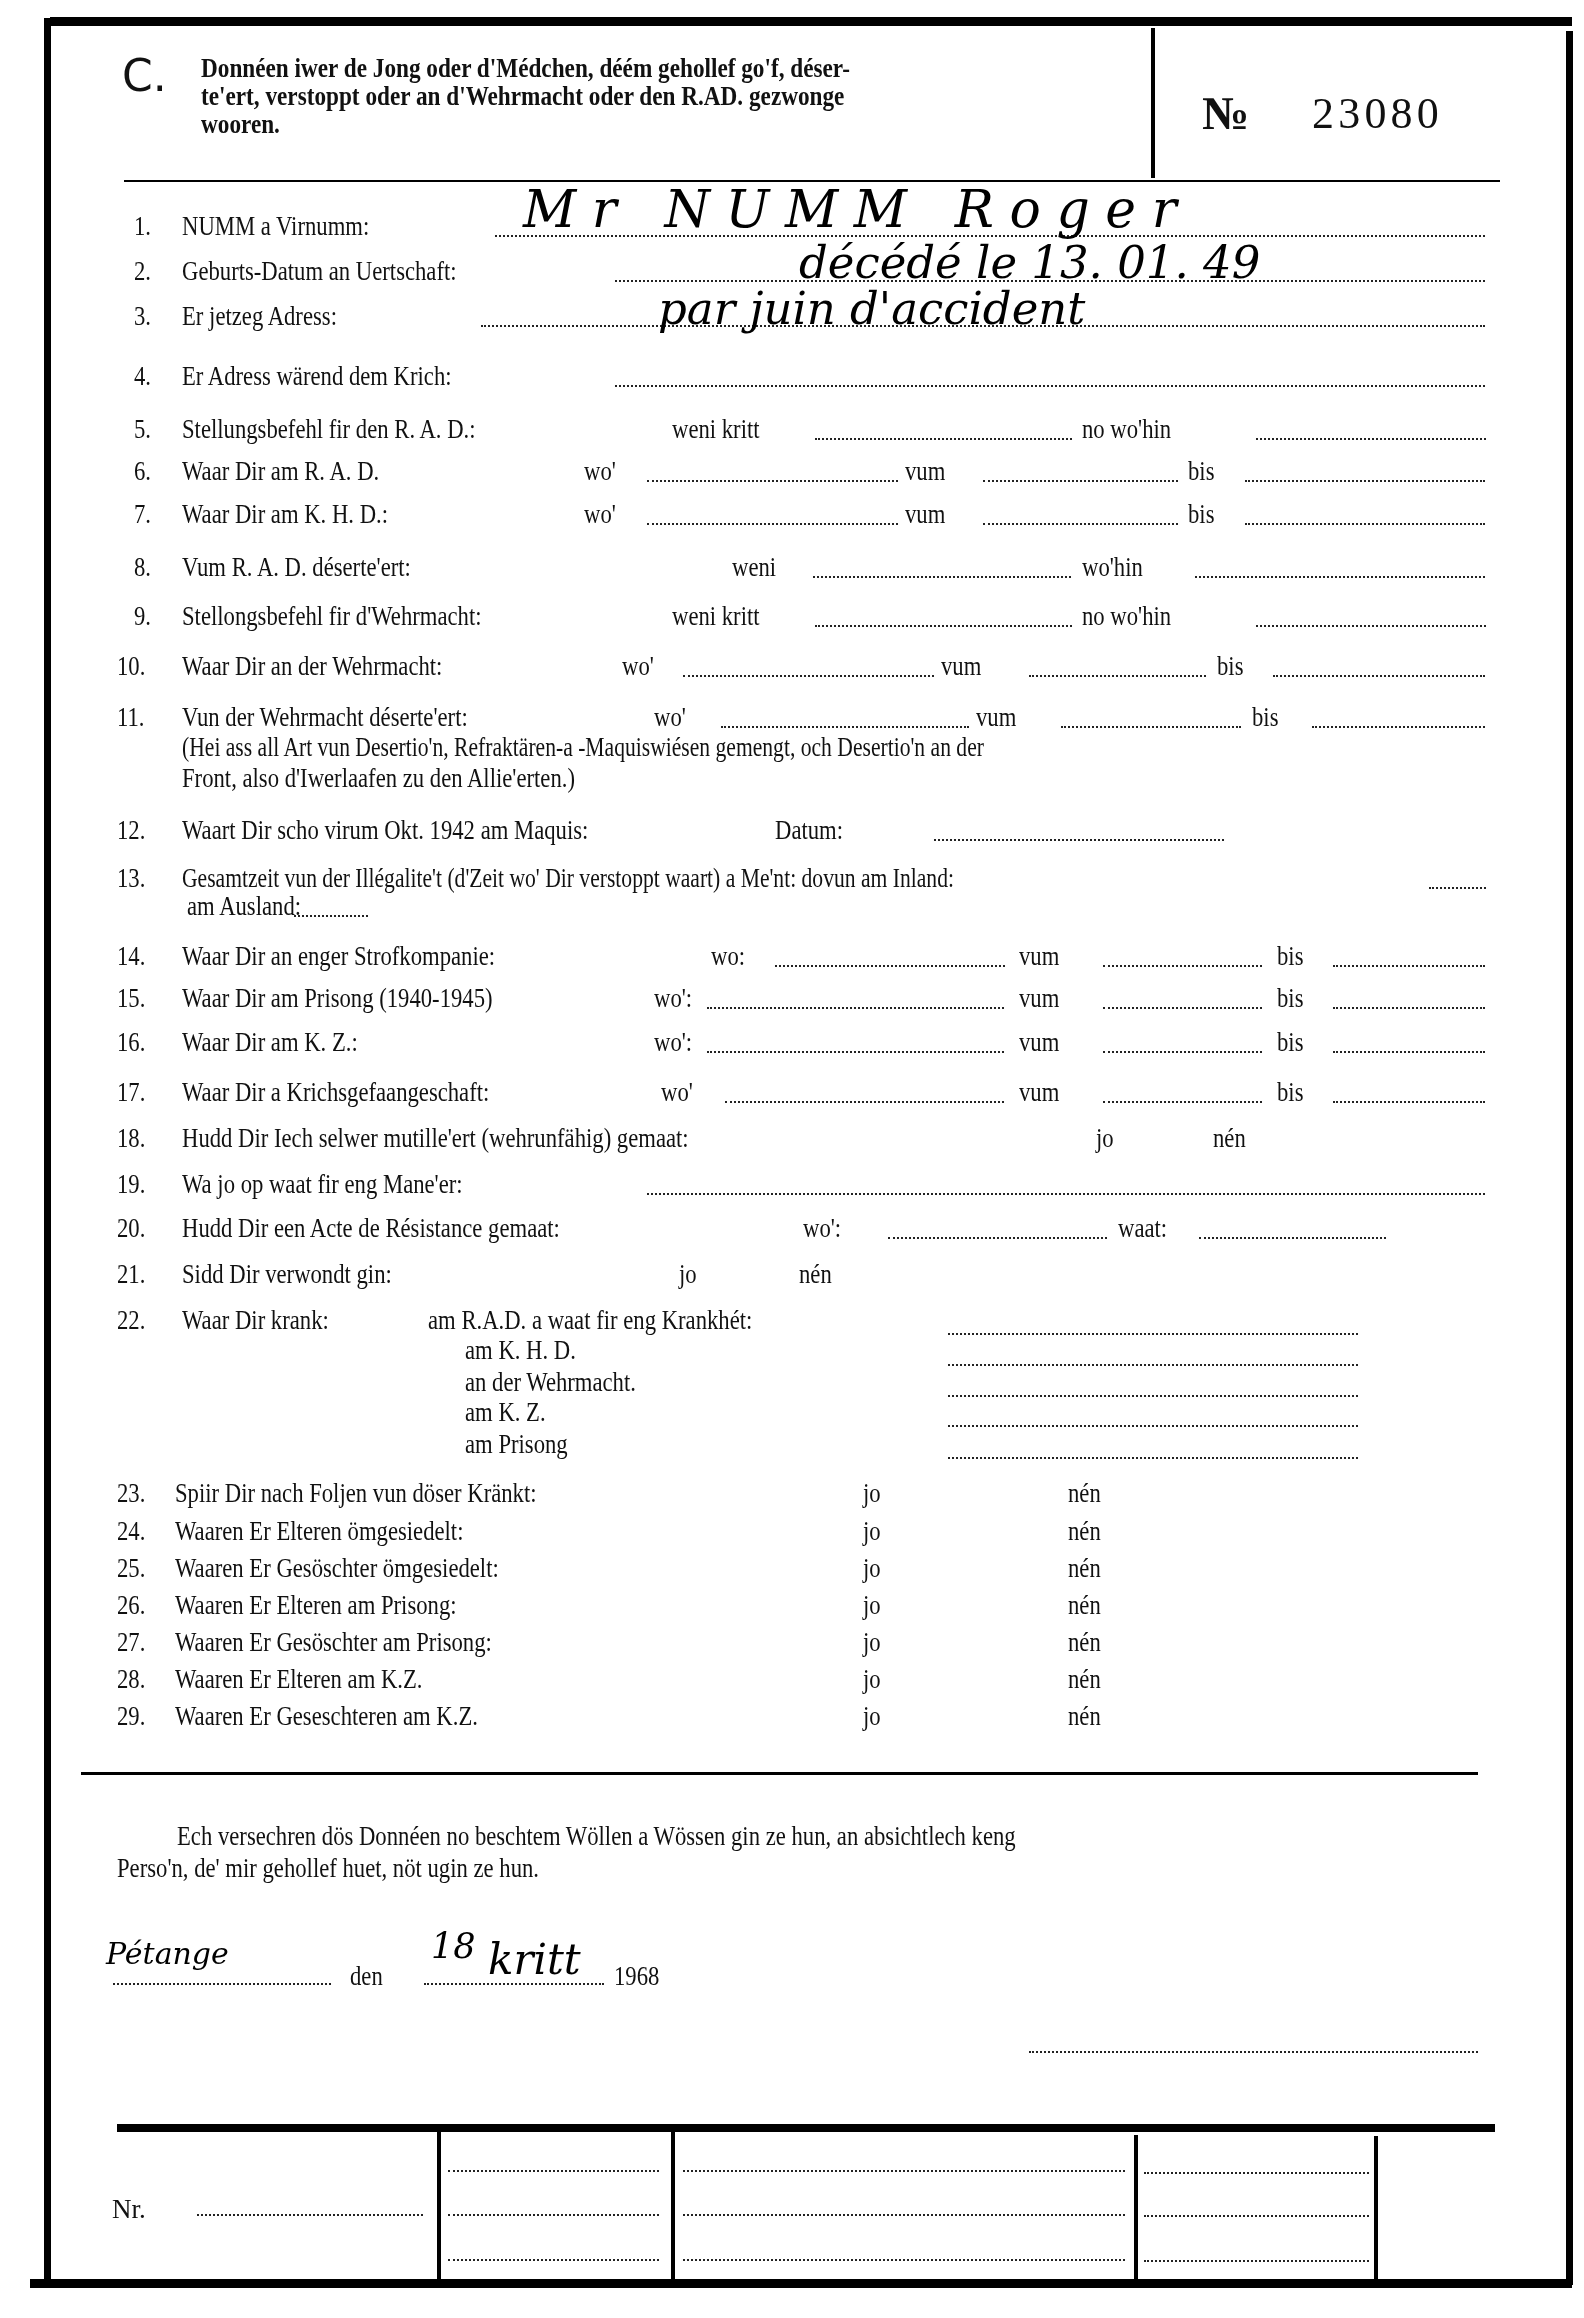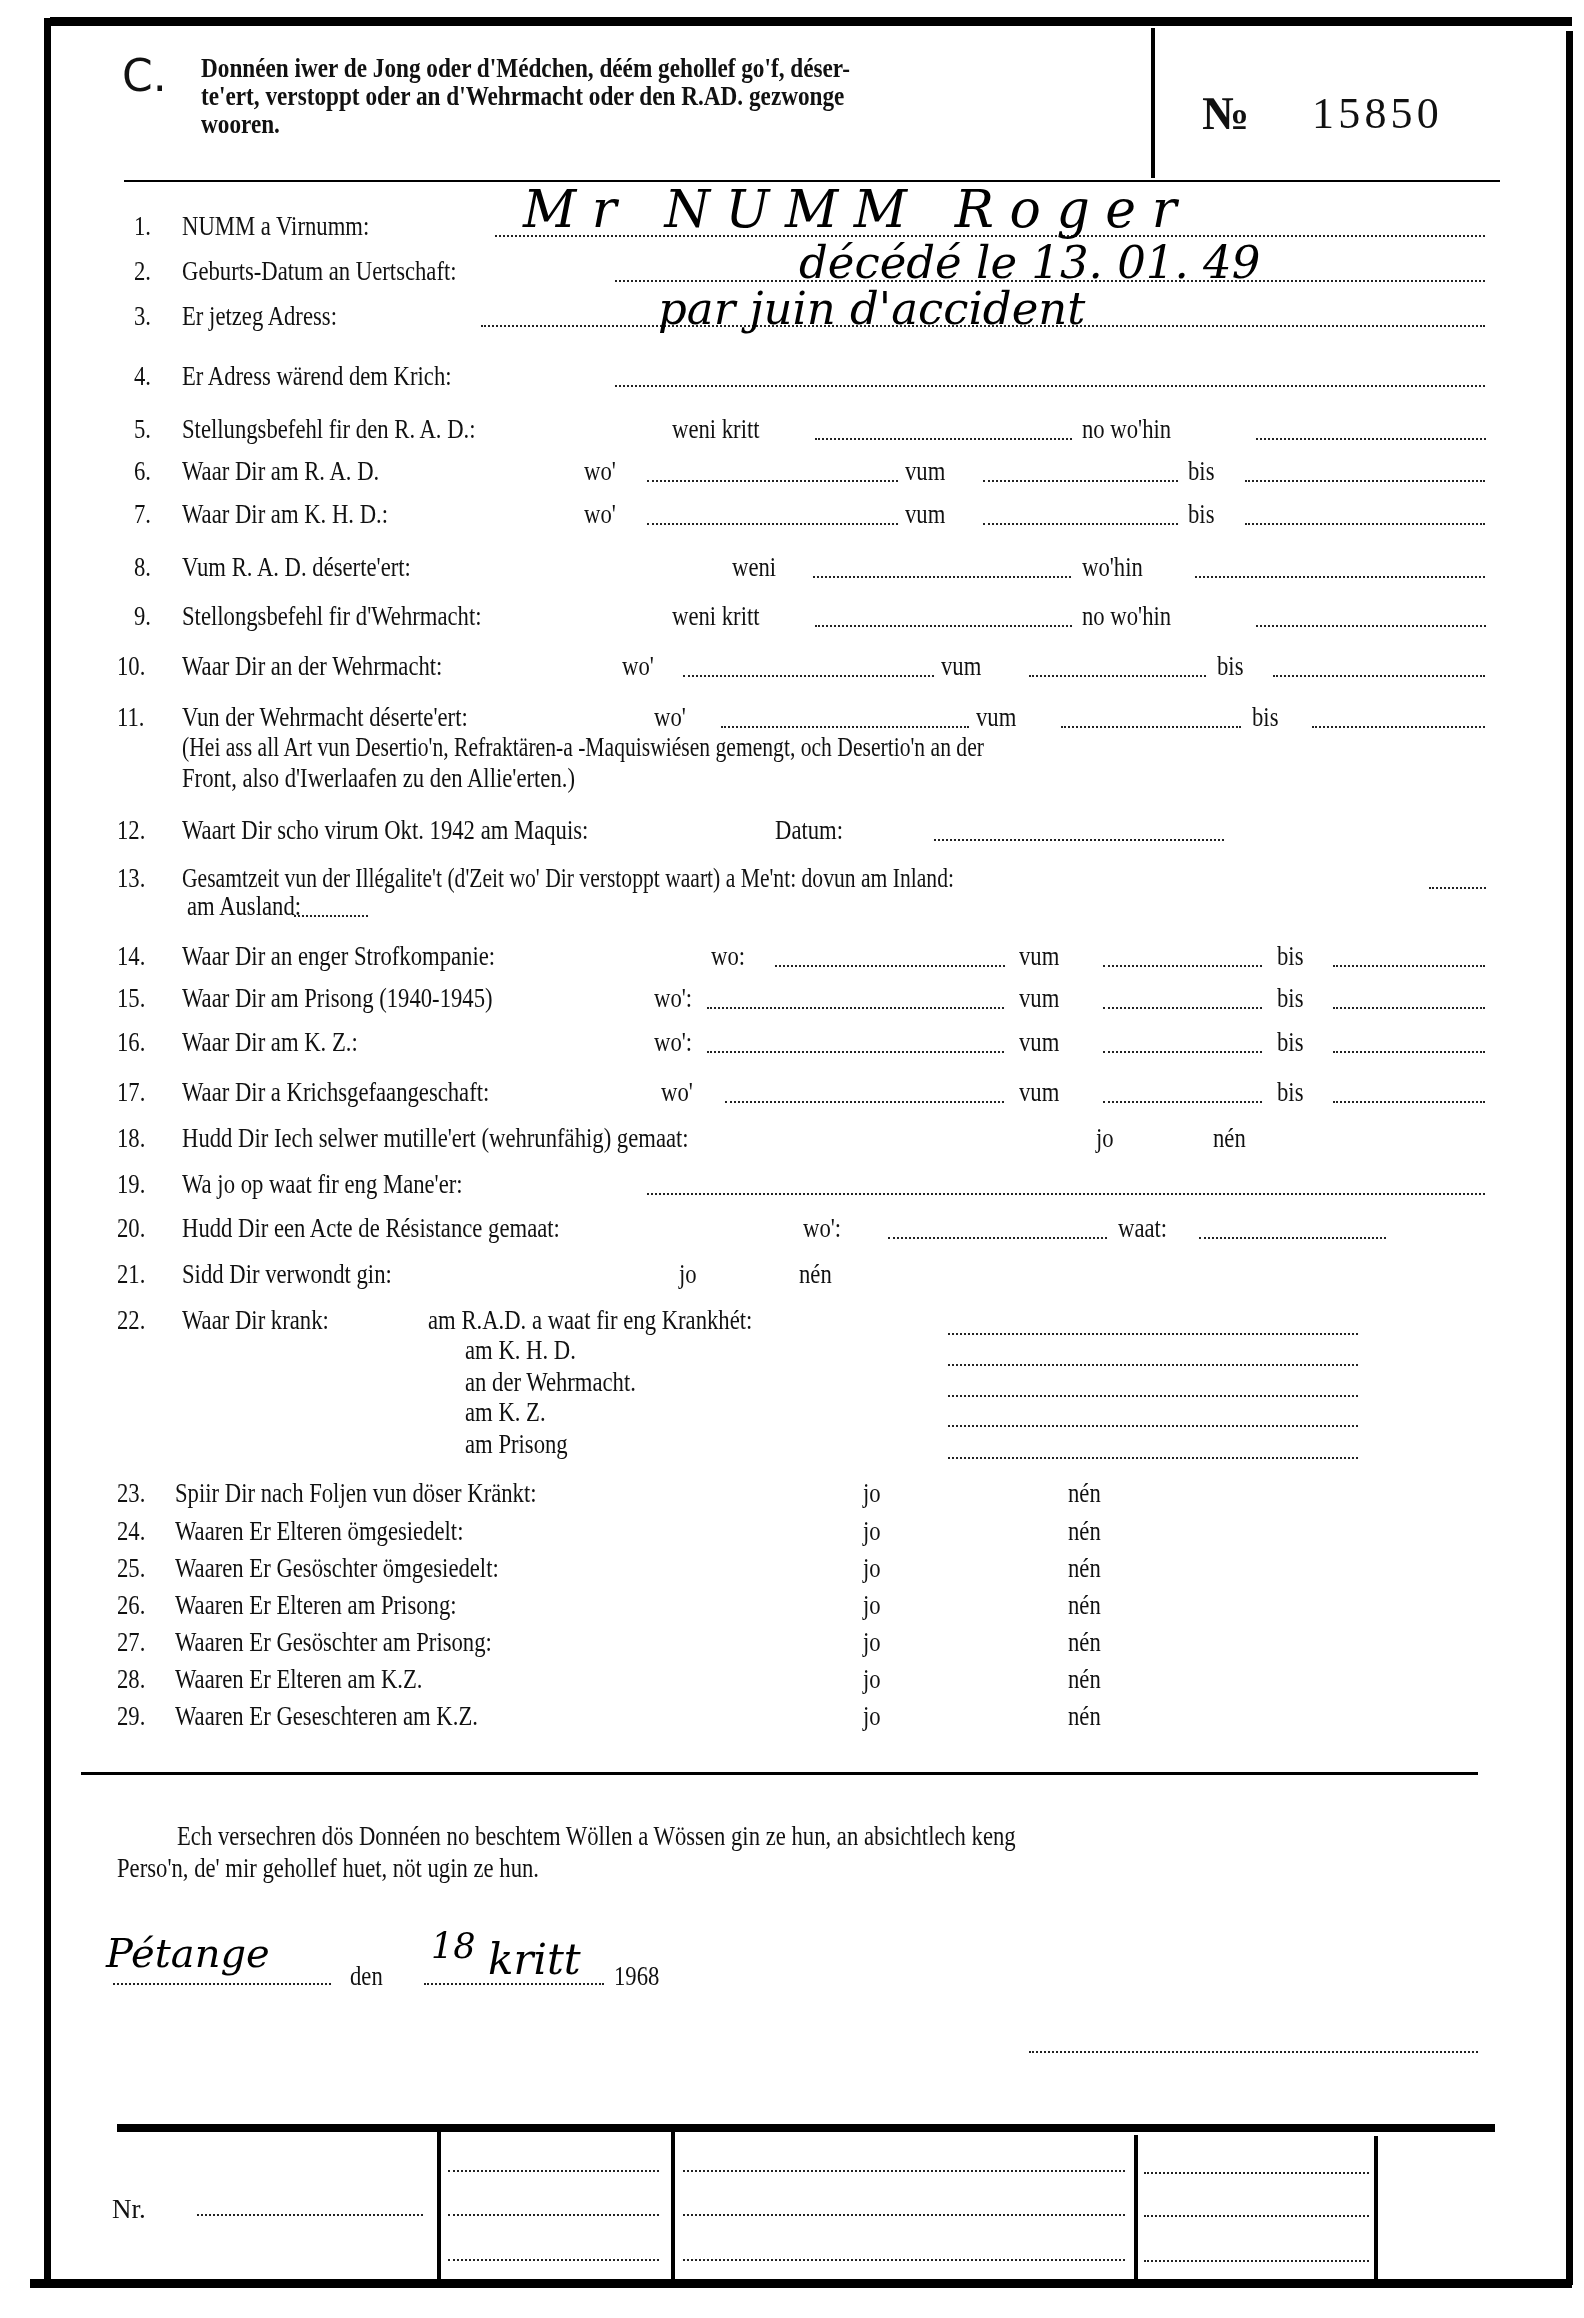--- a/index.html
+++ b/index.html
@@ -38,21 +38,21 @@
 
 <div>
   <span class="abs sec-letter">C.</span>
   <div class="abs hdr-text">
     <div>Donnéen iwer de Jong oder d'Médchen, déém gehollef go'f, déser-</div>
     <div>te'ert, verstoppt oder an d'Wehrmacht oder den R.AD. gezwonge</div>
     <div>wooren.</div>
   </div>
   <div class="hdr-divider"></div>
   <span class="abs no-sign">№</span>
-  <span class="abs no-value">15850</span>
+  <span class="abs no-value">23080</span>
   <div class="hdr-rule"></div>
 </div>
 
 <div id="items">
     <div>
       <span class="txt" style="left: 134px; top: 211px;">1.</span>
       <span class="txt" style="left: 182px; top: 211px;">NUMM a Virnumm:</span>
       <div class="dots" style="left: 495px; width: 990px; top: 235px;"></div>
       <span class="hand" style="left: 523px; top: 187px; font-size: 52px; letter-spacing: 15.6px;">Mr NUMM Roger</span>
     </div>
@@ -277,21 +277,21 @@
 
 <div class="mid-rule"></div>
 
 <div>
   <span class="txt" style="left:177px; top:1821px;">Ech versechren dös Donnéen no beschtem Wöllen a Wössen gin ze hun, an absichtlech keng</span>
   <span class="txt" style="left:117px; top:1853px;">Perso'n, de' mir gehollef huet, nöt ugin ze hun.</span>
 </div>
 
 <div>
   <div class="dots" style="left:113px; top:1983px; width:218px;"></div>
-  <span class="hand" style="left:106px; top:1931px; font-size:40px;">Pétange</span>
+  <span class="hand" style="left:106px; top:1931px; font-size:30px;">Pétange</span>
   <span class="txt" style="left:350px; top:1961px;">den</span>
   <div class="dots" style="left:424px; top:1983px; width:180px;"></div>
   <span class="hand" style="left:431px; top:1924px; font-size:35px;">18</span>
   <span class="hand" style="left:488px; top:1937px; font-size:42px;">kritt</span>
   <span class="txt" style="left:614px; top:1961px;">1968</span>
   <div class="dots" style="left:1029px; top:2051px; width:449px;"></div>
 </div>
 
 <div>
   <div class="tbl-top"></div>

